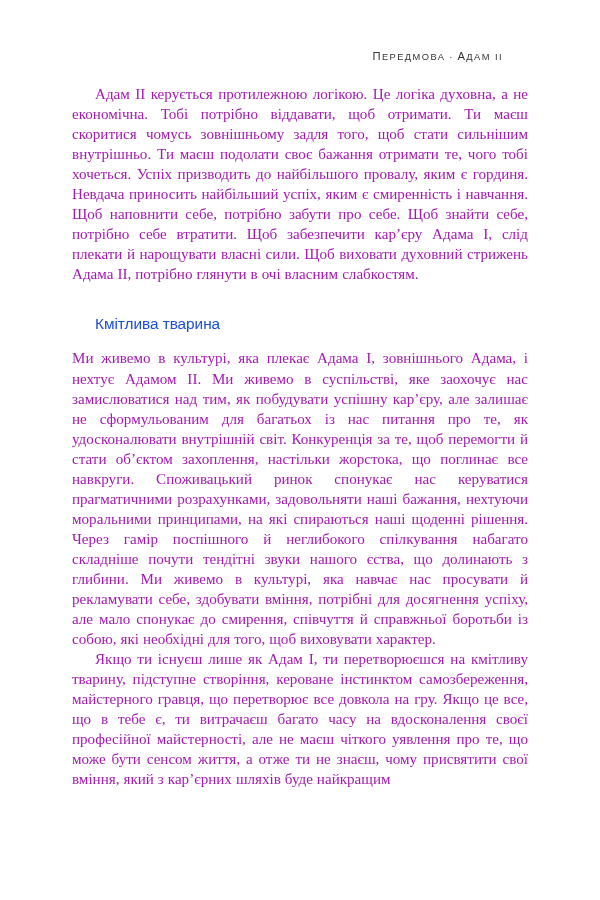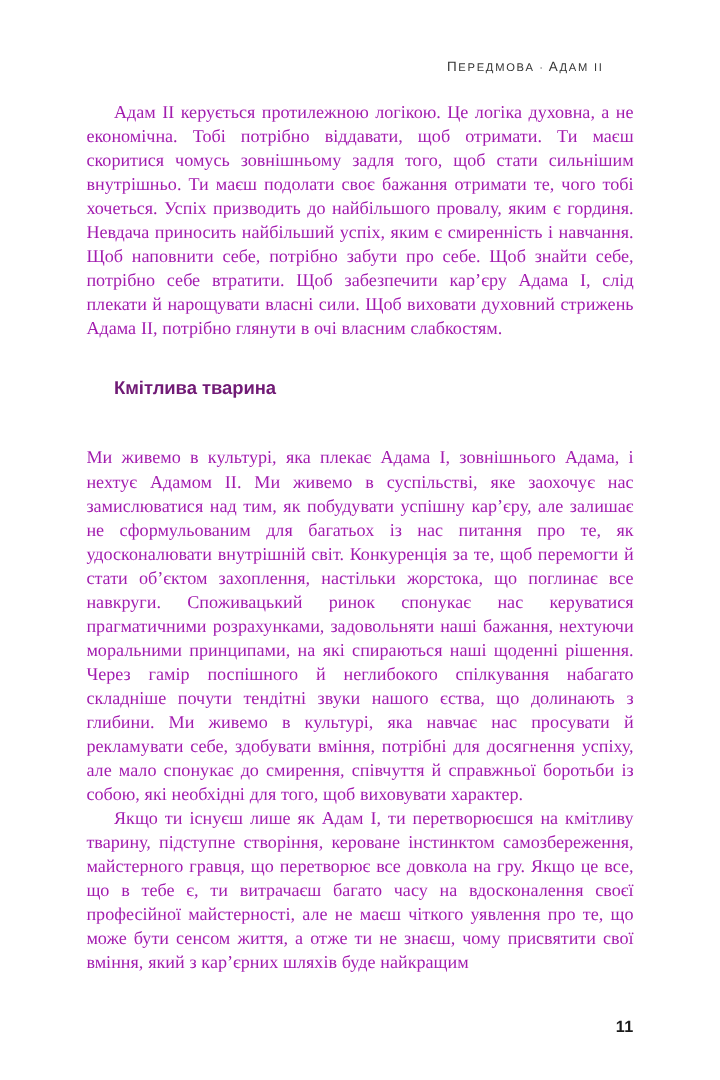--- a/index.html
+++ b/index.html
@@ -62,33 +62,32 @@
     text-justify: inter-word;
     hyphens: manual;
     color: #a21caf;
     word-spacing: 0.2px;
   }
   p.indent {
     text-indent: 23px;
   }
   p.no-indent {
     text-indent: 0;
-    margin-top: 24px;
   }
 
   
   h2.section-heading {
     margin: 0;
     padding: 0;
     font-family: "Liberation Sans", "DejaVu Sans", sans-serif;
-    font-weight: bold;
+    font-weight: normal;
     font-size: 15.4px;
     line-height: 20px;
     letter-spacing: -0.05px;
-    color: #701a75;
+    color: #1d4ed8;
     text-indent: 23px;
   }
   .heading-space-before { height: 30px; }
   .heading-space-after  { height: 14px; }
 
   
   .folio {
     position: absolute;
     top: 848px;
     left: 72px;
@@ -120,15 +119,14 @@
     <h2 class="section-heading">Кмітлива тварина</h2>
 
     <div class="heading-space-after"></div>
 
     <p class="body-par no-indent">Ми живемо в культурі, яка плекає Адама I, зовнішнього Адама, і нехтує Адамом II. Ми живемо в суспільстві, яке заохочує нас замислюватися над тим, як побудувати успішну кар’єру, але залишає не сформульованим для багатьох із нас питання про те, як удосконалювати внутрішній світ. Конкуренція за те, щоб перемогти й стати об’єктом захоплення, настільки жорстока, що поглинає все навкруги. Споживацький ринок спонукає нас керуватися прагматичними розрахунками, задовольняти наші бажання, нехтуючи моральними принципами, на які спираються наші щоденні рішення. Через гамір поспішного й неглибокого спілкування набагато складніше почути тендітні звуки нашого єства, що долинають з глибини. Ми живемо в культурі, яка навчає нас просувати й рекламувати себе, здобувати вміння, потрібні для досягнення успіху, але мало спонукає до смирення, співчуття й справжньої боротьби із собою, які необхідні для того, щоб виховувати характер.</p>
 
     <p class="body-par indent">Якщо ти існуєш лише як Адам I, ти перетворюєшся на кмітливу тварину, підступне створіння, кероване інстинктом самозбереження, майстерного гравця, що перетворює все довкола на гру. Якщо це все, що в тебе є, ти витрачаєш багато часу на вдосконалення своєї професійної майстерності, але не маєш чіткого уявлення про те, що може бути сенсом життя, а отже ти не знаєш, чому присвятити свої вміння, який з кар’єрних шляхів буде найкращим</p>
 
   </div>
 
-  <div class="folio">11</div>
 
 </div>
 
 </body></html>

